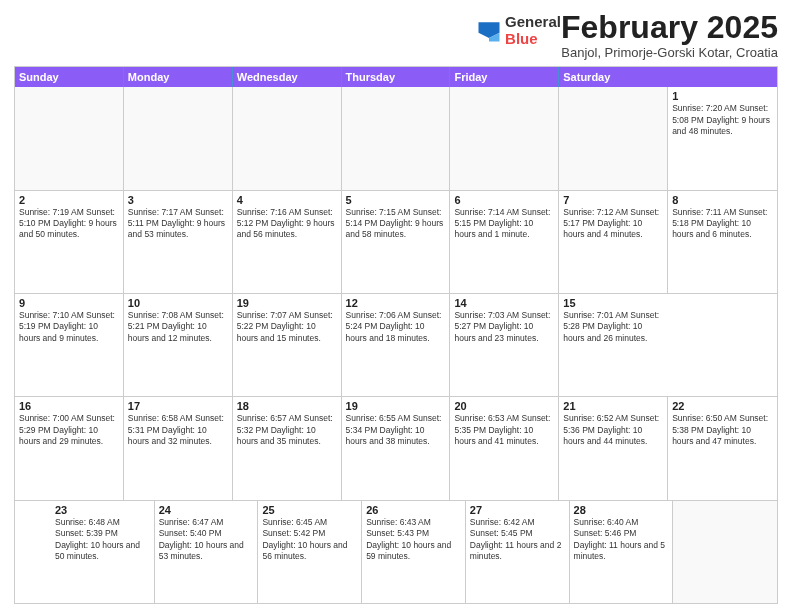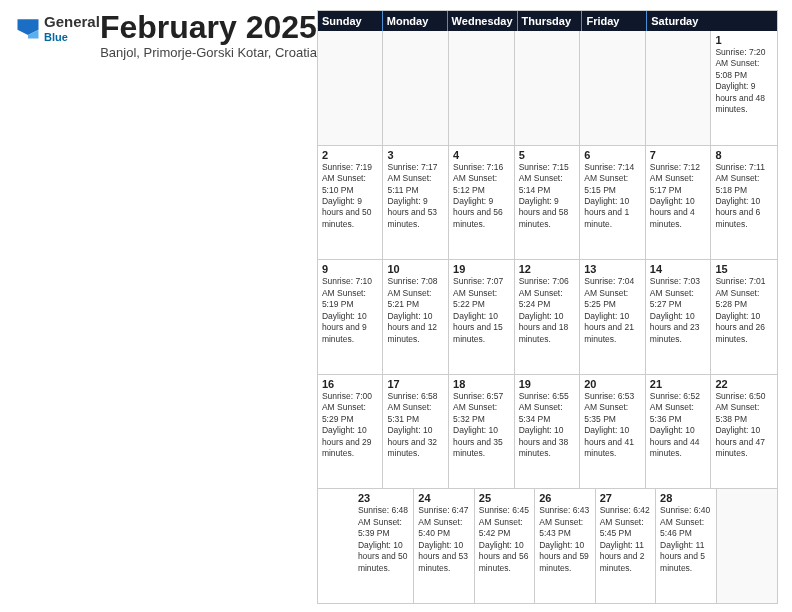--- a/index.html
+++ b/index.html
@@ -7,22 +7,23 @@
       font-family: Arial, sans-serif;
       background: #fff;
       width: 792px;
       height: 612px;
       overflow: hidden;
     }
     .page {
       width: 792px;
       height: 612px;
       display: flex;
-      flex-direction: row;
+      flex-direction: column;
       padding: 10px 14px 8px 14px;
+      align-items: flex-end;
     }
     .header {
       display: flex;
       align-items: flex-start;
       justify-content: space-between;
       margin-bottom: 6px;
     }
     .logo {
       display: flex;
       align-items: center;
@@ -32,23 +33,23 @@
       display: flex;
       flex-direction: column;
       line-height: 1.1;
     }
     .logo-general {
       font-size: 15px;
       font-weight: bold;
       color: #333;
     }
     .logo-blue {
-      font-size: 11px;
-      font-weight: bold;
-      color: #0369a1;
+      font-size: 15px;
+      font-weight: bold;
+      color: #ef4444;
     }
     .logo-icon {
       width: 28px;
       height: 28px;
       margin-right: 2px;
     }
     .title-block {
       text-align: right;
     }
     .month-title {
@@ -63,21 +64,21 @@
     }
     .calendar {
       flex: 1;
       display: flex;
       flex-direction: column;
       border: 1px solid #ccc;
     }
     .cal-header {
       display: grid;
       grid-template-columns: repeat(7, 1fr);
-      background: #0f172a;
+      background: #8b5cf6;
     }
     .cal-header-cell {
       color: #fff;
       font-size: 11px;
       font-weight: bold;
       padding: 4px 4px;
       text-align: left;
       border-right: 1px solid #4a8fd5;
     }
     .cal-header-cell:last-child { border-right: none; }
@@ -227,26 +228,20 @@
 Sunset: 5:22 PM
 Daylight: 10 hours and 15 minutes.</div>
           </div>
           <div class="cal-cell">
             <div class="day-num">12</div>
             <div class="day-info">Sunrise: 7:06 AM
 Sunset: 5:24 PM
 Daylight: 10 hours and 18 minutes.</div>
           </div>
           <div class="cal-cell">
-            <div class="day-num">13</div>
-            <div class="day-info">Sunrise: 7:04 AM
-Sunset: 5:25 PM
-Daylight: 10 hours and 21 minutes.</div>
-          </div>
-          <div class="cal-cell">
             <div class="day-num">14</div>
             <div class="day-info">Sunrise: 7:03 AM
 Sunset: 5:27 PM
 Daylight: 10 hours and 23 minutes.</div>
           </div>
           <div class="cal-cell">
             <div class="day-num">15</div>
             <div class="day-info">Sunrise: 7:01 AM
 Sunset: 5:28 PM
 Daylight: 10 hours and 26 minutes.</div>

